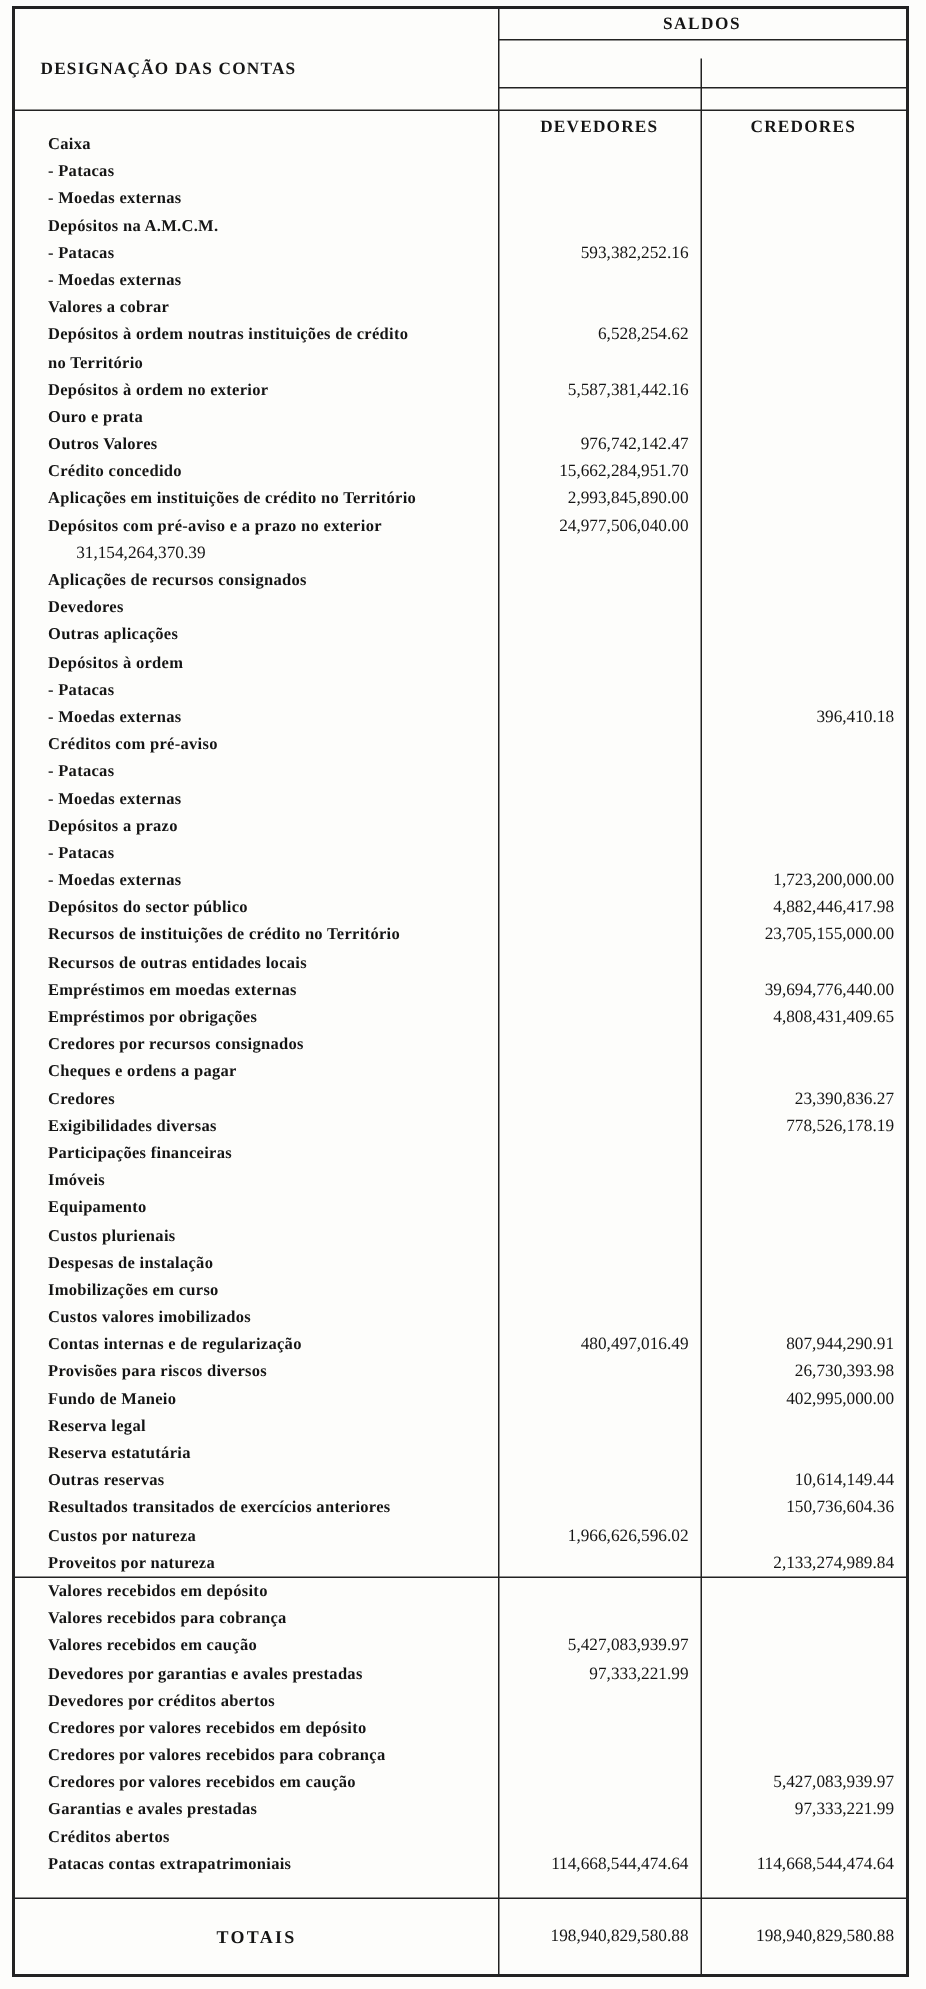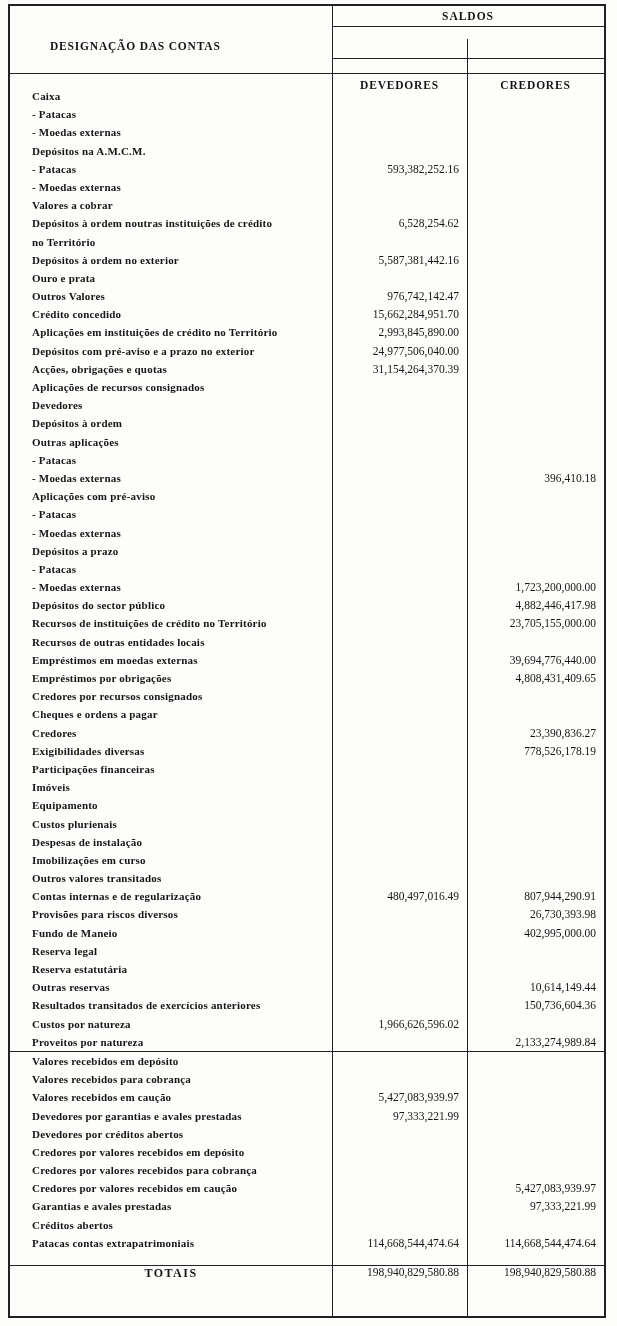--- a/index.html
+++ b/index.html
@@ -25,21 +25,21 @@
   }
   
   .vline-names { position: absolute; left: 322px; top: 0; bottom: 0; width: 1.4px; background: #222; }
   .vline-devcred { position: absolute; left: 457px; top: 33px; bottom: 0; width: 1.4px; background: #222; }
 
   
   .thead { position: relative; height: 68px; flex: none; display: flex; border-bottom: 1.6px solid #222; box-sizing: border-box; }
   .head-name {
     width: 322px; flex: none; box-sizing: border-box;
     display: flex; align-items: center;
-    padding-left: 40px; padding-top: 12px;
+    padding-left: 17px; padding-top: 12px;
     font-weight: bold; font-size: 11.5px; letter-spacing: 0.8px;
     white-space: nowrap;
     text-align: center;
   }
   .saldos-section { flex: 1; display: flex; flex-direction: column; gap: 20px; }
   .saldos-title {
     height: 21px; flex: none; box-sizing: border-box;
     border-bottom: 1.3px solid #222;
     text-align: center; line-height: 20px;
     font-weight: bold; font-size: 11.5px; letter-spacing: 1px;
@@ -67,21 +67,21 @@
   }
   .cell.name.indent { }
   .cell.dev { width: 135px; flex: none; text-align: right; padding-right: 8px; }
   .cell.cred { flex: 1; text-align: right; padding-right: 8px; }
   .val { font-size: 11.5px; font-weight: normal; }
 
   
   .totals-row {
     flex: none; height: 51px;
     border-top: 1.6px solid #222; box-sizing: border-box;
-    display: flex; 
+    display: flex; align-items: center;
   }
   .totals-row .cell.name {
     text-align: center; padding-left: 0;
     font-size: 12px; letter-spacing: 1.5px;
   }
 </style>
 </head>
 <body>
 
 <div class="page">
@@ -173,56 +173,55 @@
             <div class="cell name">Aplicações em instituições de crédito no Território</div>
             <div class="cell dev val">2,993,845,890.00</div>
             <div class="cell cred val"></div>
           </div>
           <div class="row">
             <div class="cell name">Depósitos com pré-aviso e a prazo no exterior</div>
             <div class="cell dev val">24,977,506,040.00</div>
             <div class="cell cred val"></div>
           </div>
           <div class="row">
-            <div class="cell name">Acções, obrigações e quotas</div>
             <div class="cell dev val">31,154,264,370.39</div>
             <div class="cell cred val"></div>
           </div>
           <div class="row">
             <div class="cell name">Aplicações de recursos consignados</div>
             <div class="cell dev val"></div>
             <div class="cell cred val"></div>
           </div>
           <div class="row">
             <div class="cell name">Devedores</div>
             <div class="cell dev val"></div>
             <div class="cell cred val"></div>
           </div>
           <div class="row">
+            <div class="cell name">Outras aplicações</div>
+            <div class="cell dev val"></div>
+            <div class="cell cred val"></div>
+          </div>
+          <div class="row">
             <div class="cell name">Depósitos à ordem</div>
             <div class="cell dev val"></div>
             <div class="cell cred val"></div>
           </div>
           <div class="row">
-            <div class="cell name">Outras aplicações</div>
-            <div class="cell dev val"></div>
-            <div class="cell cred val"></div>
-          </div>
-          <div class="row">
             <div class="cell name">- Patacas</div>
             <div class="cell dev val"></div>
             <div class="cell cred val"></div>
           </div>
           <div class="row">
             <div class="cell name">- Moedas externas</div>
             <div class="cell dev val"></div>
             <div class="cell cred val">396,410.18</div>
           </div>
           <div class="row">
-            <div class="cell name">Aplicações com pré-aviso</div>
+            <div class="cell name">Créditos com pré-aviso</div>
             <div class="cell dev val"></div>
             <div class="cell cred val"></div>
           </div>
           <div class="row">
             <div class="cell name">- Patacas</div>
             <div class="cell dev val"></div>
             <div class="cell cred val"></div>
           </div>
           <div class="row">
             <div class="cell name">- Moedas externas</div>
@@ -313,21 +312,21 @@
             <div class="cell name">Despesas de instalação</div>
             <div class="cell dev val"></div>
             <div class="cell cred val"></div>
           </div>
           <div class="row">
             <div class="cell name">Imobilizações em curso</div>
             <div class="cell dev val"></div>
             <div class="cell cred val"></div>
           </div>
           <div class="row">
-            <div class="cell name">Outros valores transitados</div>
+            <div class="cell name">Custos valores imobilizados</div>
             <div class="cell dev val"></div>
             <div class="cell cred val"></div>
           </div>
           <div class="row">
             <div class="cell name">Contas internas e de regularização</div>
             <div class="cell dev val">480,497,016.49</div>
             <div class="cell cred val">807,944,290.91</div>
           </div>
           <div class="row">
             <div class="cell name">Provisões para riscos diversos</div>

